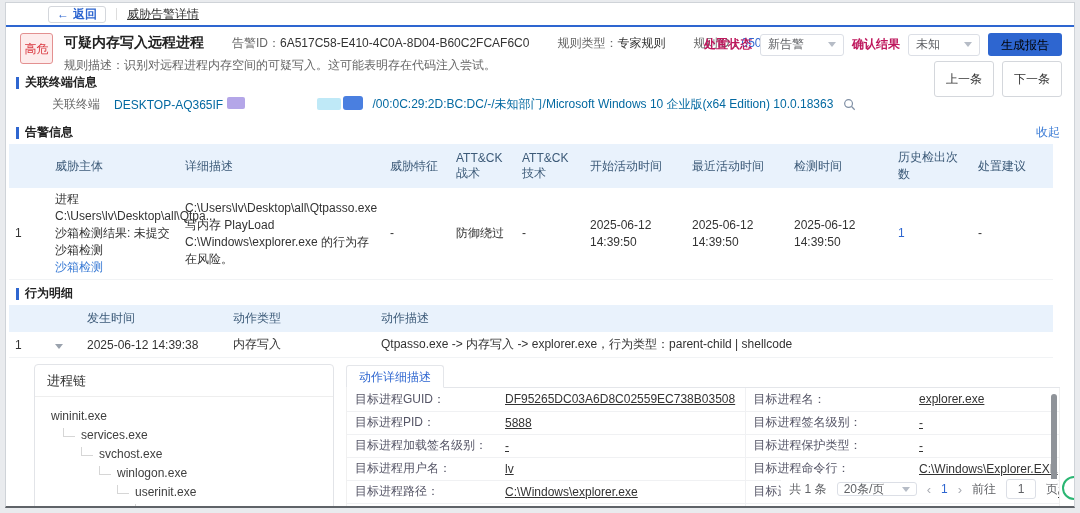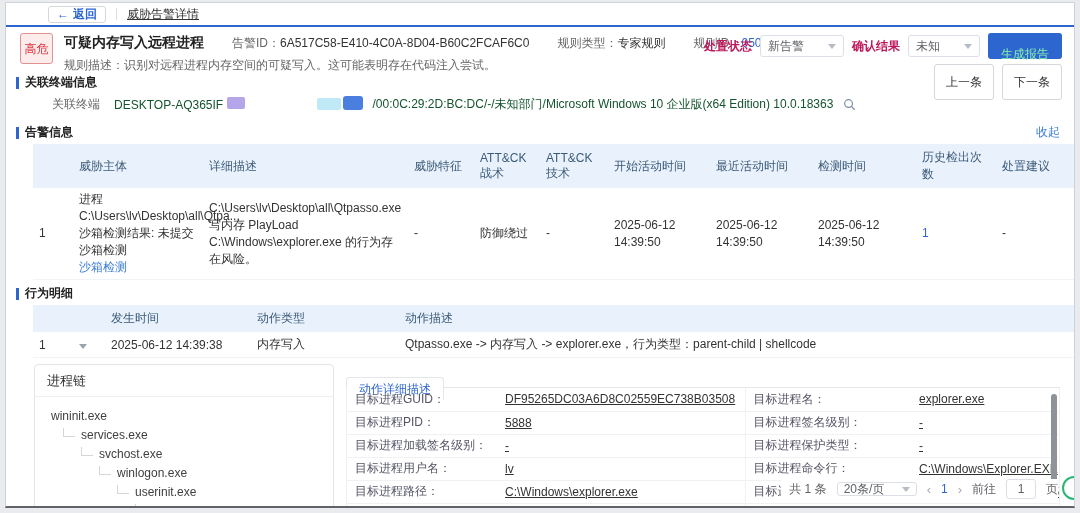--- a/index.html
+++ b/index.html
@@ -35,63 +35,63 @@
   .rule-id { color:#2e66d0; }
   .hdr-line2 { margin-top:4px; color:#666; }
   .hdr-controls { position:absolute; right:12px; top:6px; }
   .ctrl-row1 { display:flex; align-items:center; gap:8px; justify-content:flex-end; }
   .sel-label { color:#be185d;font-weight:bold; }
   .select-box { display:inline-flex; align-items:center; justify-content:space-between; width:84px; height:22px;
     border:1px solid #dcdfe6; border-radius:3px; padding:0 7px; color:#606266; background:#fff; cursor:pointer; }
   .select-box.small { width:72px; }
   .caret-down { width:0; height:0; border-left:4px solid transparent; border-right:4px solid transparent;
     border-top:5px solid #b6bcc6; }
-  .btn-primary { background:#2e66d0; color:#86efac; border:none; border-radius:3px; height:23px; padding:13px 13px;
+  .btn-primary { background:#2e66d0; color:#000000; border:none; border-radius:3px; height:23px; padding:4px 13px;
     font-size:12px; cursor:pointer; }
   .ctrl-row2 { display:flex; gap:8px; justify-content:flex-end; margin-top:5px; }
   .btn-plain { background:#fff; border:1px solid #d4d7dc; border-radius:3px; height:36px; padding:0 11px;
     color:#333; font-size:12px; cursor:pointer; }
   
   .section-head { display:flex; align-items:center; padding:5px 14px 3px 10px; }
   .section-bar { width:3px; height:12px; background:#2e66d0; margin-right:6px; }
   .section-title { font-weight:bold; color:#222; }
   .collapse-link { margin-left:auto; color:#3a7bd5; cursor:pointer; }
   
   .terminal-row { display:flex; align-items:center; gap:10px; padding:2px 12px 6px 46px; }
   .t-label { color:#666; margin-right:4px; }
-  .link-blue { color:#14532d; }
+  .link-blue { color:#0369a1; }
   .redact-purple { display:inline-block; width:18px; height:12px; background:#b4a6e8; border-radius:2px; }
   .redact-gap { width:52px; }
   .redact-cyan { display:inline-block; width:24px; height:12px; background:#bfe9f7; border-radius:2px; margin-right:2px; }
   .redact-blue { display:inline-block; width:20px; height:14px; background:#4a7fe0; border-radius:3px; }
   .icon-search { color:#7f8fa4; cursor:pointer; }
   
   table { border-collapse:collapse; table-layout:fixed; }
-  .alert-table, .behavior-table { width:1044px; margin:0 27px; }
+  .alert-table, .behavior-table { width:1044px; margin:0 3px; }
   thead th { background:#e9f2fc; color:#3c5a78; font-weight:normal; text-align:left; padding:5px 6px; font-size:12px; }
   .alert-table tbody td { padding:3px 6px; vertical-align:middle; border-bottom:1px solid #f1f3f5; height:54px; line-height:17px; }
   .behavior-table tbody td { padding:4px 6px; border-bottom:1px solid #f1f3f5; height:25px; }
   .cell-line { display:block; }
   .sandbox-link { color:#3a7bd5; cursor:pointer; }
   .count-blue { color:#2e66d0; }
   .chevron-expand { width:0; height:0; border-left:4px solid transparent; border-right:4px solid transparent;
     border-top:5px solid #9aa2ad; display:inline-block; cursor:pointer; }
   
   .expand-area { display:flex; gap:12px; padding:6px 14px 0 28px; height:212px; }
   .chain-card { width:300px; border:1px solid #e2e4e8; border-radius:4px; background:#fff; overflow:hidden; }
   .chain-title { padding:7px 12px 6px; border-bottom:1px solid #eee; color:#333; font-size:13px; }
   .chain-body { padding:10px 6px; }
   .tree-row { height:19px; line-height:19px; color:#404040; white-space:nowrap; }
   .elbow { display:inline-block; width:12px; height:9px; border-left:1px solid #d6d6d6; border-bottom:1px solid #d6d6d6;
     margin-right:6px; transform:translateY(-2px); }
   
   .detail-panel { flex:1; position:relative; min-width:0; }
   .tab-bar { border-bottom:1px solid #e4e6ea; display:flex; height:24px; }
   .tab-active { border:1px solid #e4e6ea; border-bottom:1px solid #fff; padding:0 12px; line-height:23px;
-    color:#2e66d0; font-size:12px; border-radius:3px 3px 0 0; background:#fff; position:relative; top:13px; cursor:pointer; }
+    color:#2e66d0; font-size:12px; border-radius:3px 3px 0 0; background:#fff; position:relative; top:1px; cursor:pointer; }
   .detail-wrap { height:194px; overflow:hidden; border-left:1px solid #f0f0f0; border-right:1px solid #f0f0f0; position:relative; }
   .detail-table { width:100%; }
   .detail-table td { border-bottom:1px solid #f0f1f3; padding:0 8px; height:23px; font-size:12px; white-space:nowrap;
     overflow:hidden; }
   .detail-table td.lbl { color:#556; }
   .detail-table td.val { color:#333;text-decoration:underline; }
   .detail-table td.sep { border-left:1px solid #f0f1f3; }
   .v-scrollbar { position:absolute; right:2px; top:6px; width:6px; height:100px; background:#8f9399; border-radius:3px; }
   
   .pagination { position:absolute; right:16px; bottom:7px; background:#fff; display:flex; align-items:center; gap:10px;

